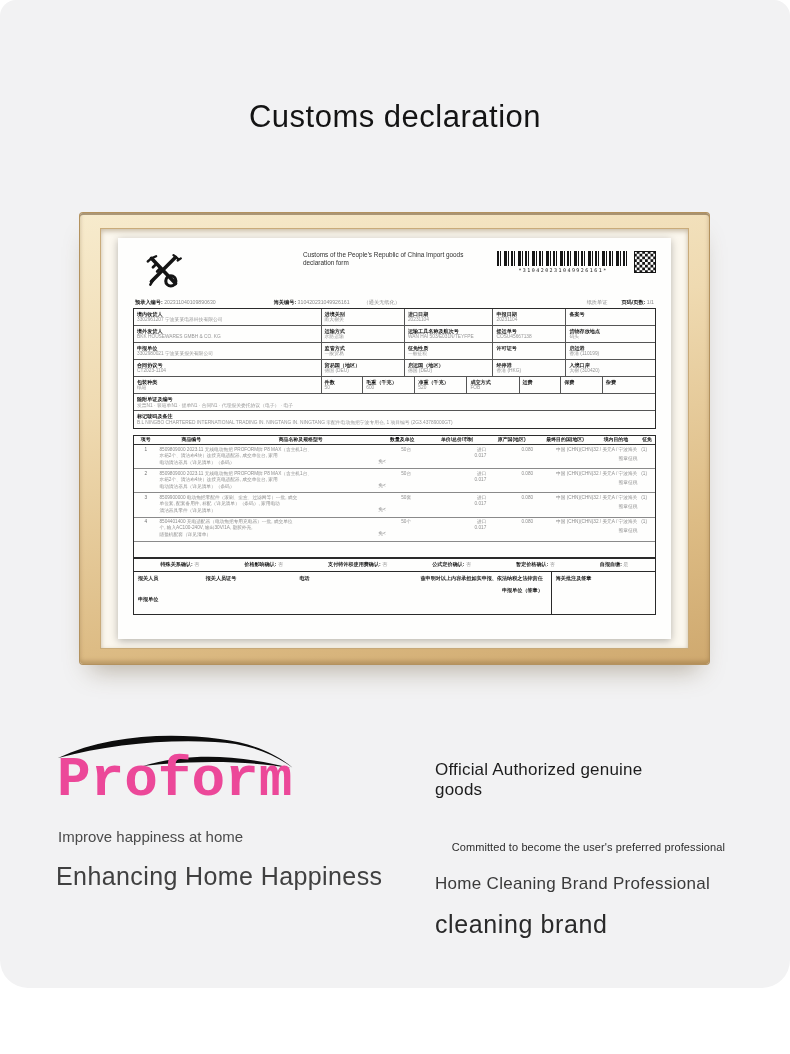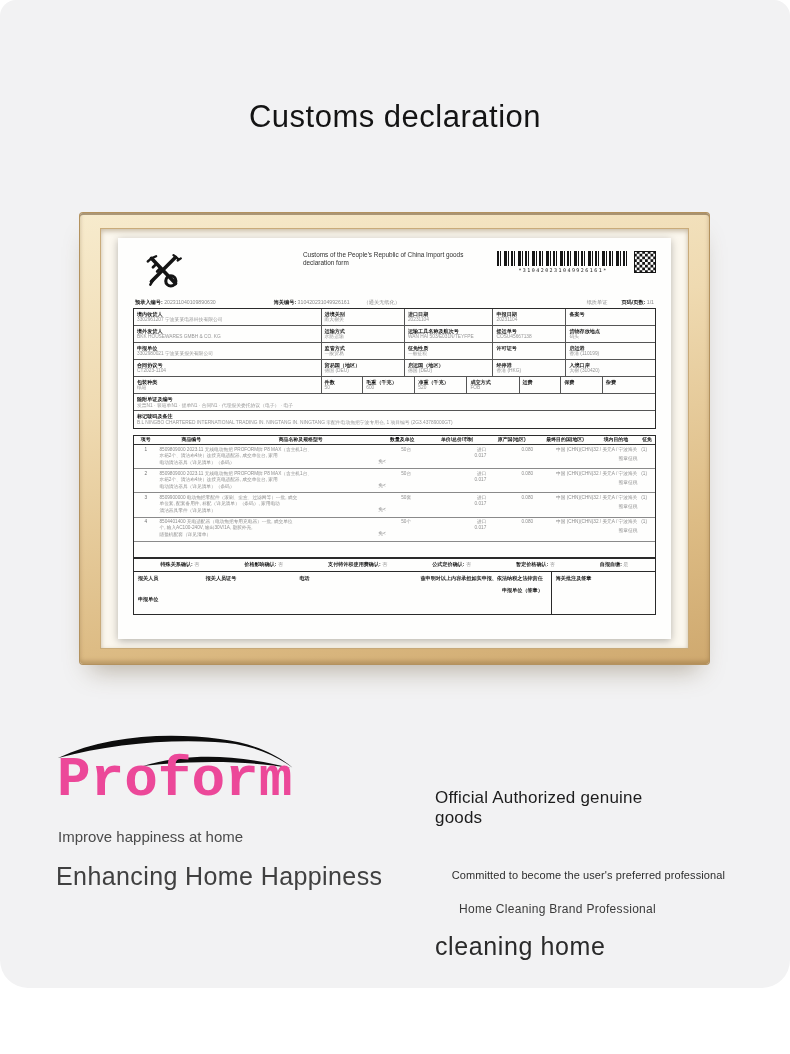--- a/index.html
+++ b/index.html
@@ -89,24 +89,24 @@
   .notes-cell{border-left:1px solid #2a2a2a;}
 
   
   .brand-left{position:absolute;left:55px;top:730px;width:250px;}
   .swoosh{position:absolute;left:0;top:0;width:240px;height:44px;}
   .logo-text{position:absolute;left:2px;top:18px;font-family:Liberation Mono, monospace;
         font-weight:bold;font-size:56px;color:#ec4899;letter-spacing:0;}
   .tag-small{position:absolute;left:58px;top:828px;font-size:15px;color:#4b4b4b;}
   .tag-large{position:absolute;left:56px;top:858px;font-size:25px;color:#404040;line-height:37px;letter-spacing:.4px;width:330px;}
 
-  .brand-right{position:absolute;left:435px;top:788px;width:290px;}
+  .brand-right{position:absolute;left:435px;top:760px;width:290px;}
   .r-heading{font-size:17px;color:#1d1d1d;line-height:1.2;width:235px;letter-spacing:.2px;}
   .r-small{font-size:11px;color:#2d2d2d;margin-top:40px;letter-spacing:.1px;text-align:right;}
-  .r-medium{font-size:12px;color:#3a3a3a;margin-top:21px;letter-spacing:.3px;margin-left:24px;}
+  .r-medium{font-size:17px;color:#3a3a3a;margin-top:21px;letter-spacing:.3px;}
   .r-large{font-size:25px;color:#2a2a2a;margin-top:16px;font-weight:500;letter-spacing:.6px;}
 </style>
 </head>
 <body>
 
 <div class="card"></div>
 
 <div class="page-title">Customs declaration</div>
 
 <div class="frame">
@@ -431,14 +431,14 @@
   </svg>
   <div class="logo-text">Proform</div>
 </div>
 <div class="tag-small">Improve happiness at home</div>
 <div class="tag-large">Enhancing Home Happiness</div>
 
 <div class="brand-right">
   <div class="r-heading">Official Authorized genuine goods</div>
   <div class="r-small">Committed to become the user's preferred professional</div>
   <div class="r-medium">Home Cleaning Brand Professional</div>
-  <div class="r-large">cleaning home</div>
+  <div class="r-large">cleaning brand</div>
 </div>
 
 </body></html>

